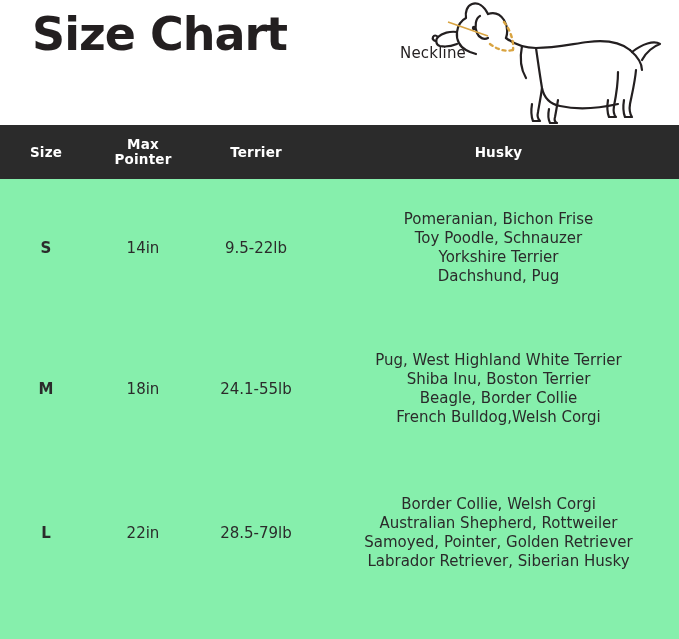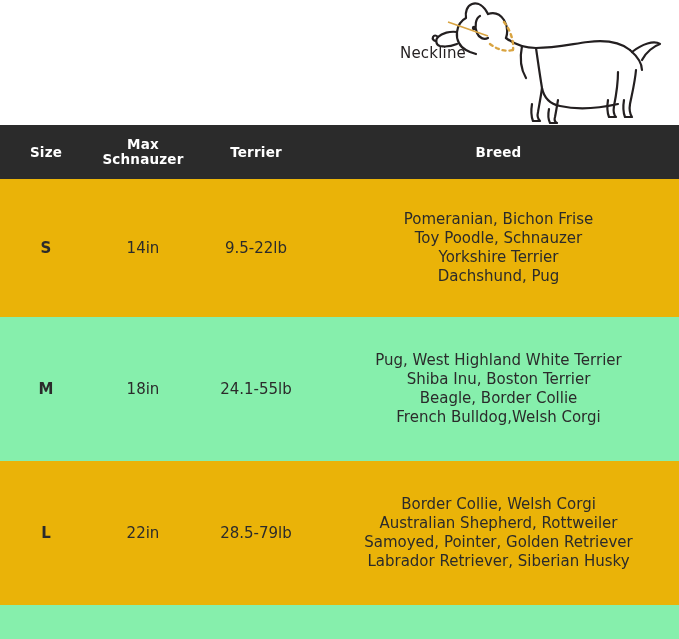--- a/index.html
+++ b/index.html
@@ -85,21 +85,21 @@
   .table tbody td {
     text-align: center;
     font-size: 15px;
     color: #2b2b2b;
     padding: 14px 6px;
     vertical-align: middle;
     line-height: 19px;
   }
 
   .table tbody tr.row-even td {
-    background: #eab308;
+    background: #86efac;
   }
   .table tbody tr.row-odd td {
     background: #86efac;
   }
 
   td.size-cell {
     font-weight: bold;
     font-size: 15px;
   }
 
@@ -114,20 +114,21 @@
   .row-h-l  td { height: 116px; }
   .row-h-xl td { height: 112px; }
 </style>
 </head>
 <body>
 
 <div class="sheet">
 
   <div class="header">
 
+    <div class="title">Size Chart</div>
 
     <div class="dog-art">
       <svg width="272" height="125" viewBox="0 0 272 125" xmlns="http://www.w3.org/2000/svg">
         <g fill="none" stroke="#231f20" stroke-width="2.2" stroke-linecap="round" stroke-linejoin="round">
 
           <path d="M96 14 C92 6 86 2 80 4 C75 6 73 12 74 18 C70 20 66 25 65 32 C64 40 68 47 74 50 L78 52 L84 54"></path>
           <path d="M96 14 C102 12 108 14 112 20 C115 25 116 32 114 38"></path>
 
           <path d="M88 16 C84 18 82 26 85 33 C87 38 92 40 96 38"></path>
 
@@ -171,23 +172,23 @@
     <colgroup>
       <col class="col-size">
       <col class="col-neck">
       <col class="col-weight">
       <col class="col-breed">
     </colgroup>
     <thead>
       <tr>
         <th>Size</th>
         <th style="white-space: pre-line;">Max
-Schnauzer</th>
+Pointer</th>
         <th>Terrier</th>
-        <th>Breed</th>
+        <th>Husky</th>
       </tr>
     </thead>
     <tbody>
       <tr class="row-even row-h-s">
         <td class="size-cell">S</td>
         <td>14in</td>
         <td>9.5-22lb</td>
         <td class="breed-cell">Pomeranian, Bichon Frise
 Toy Poodle, Schnauzer
 Yorkshire Terrier

